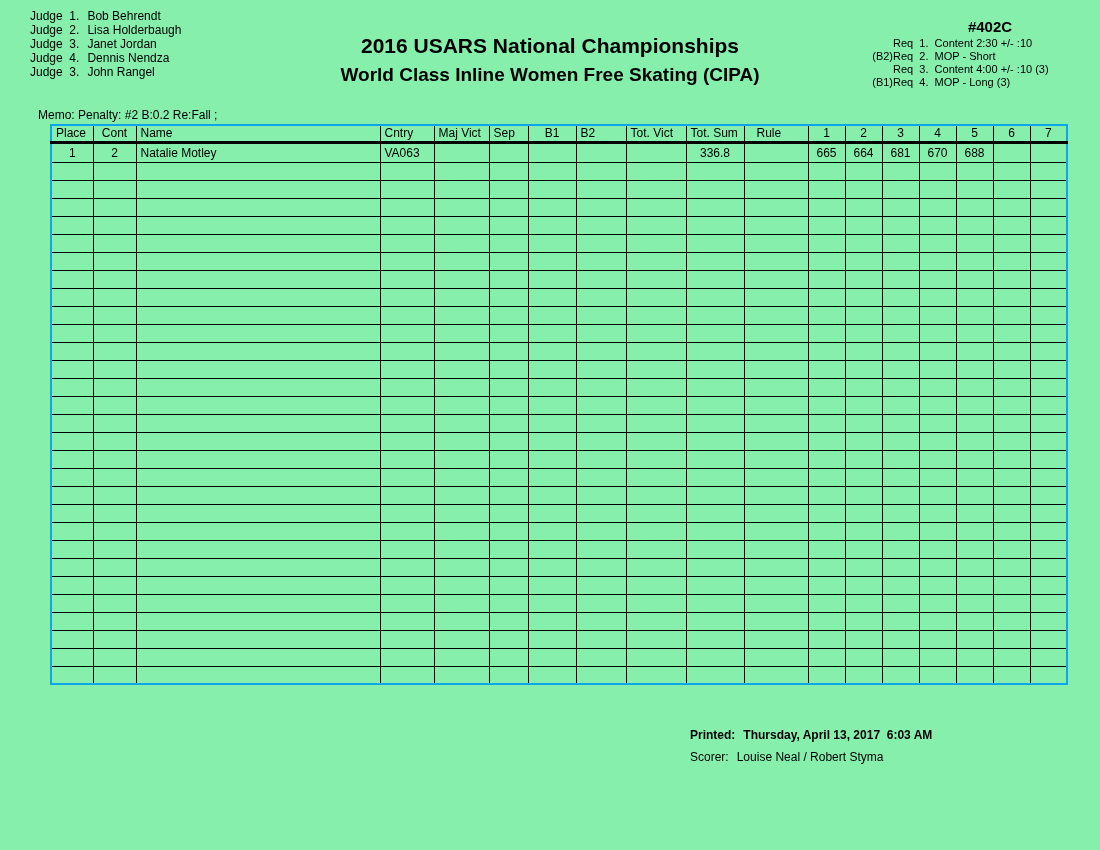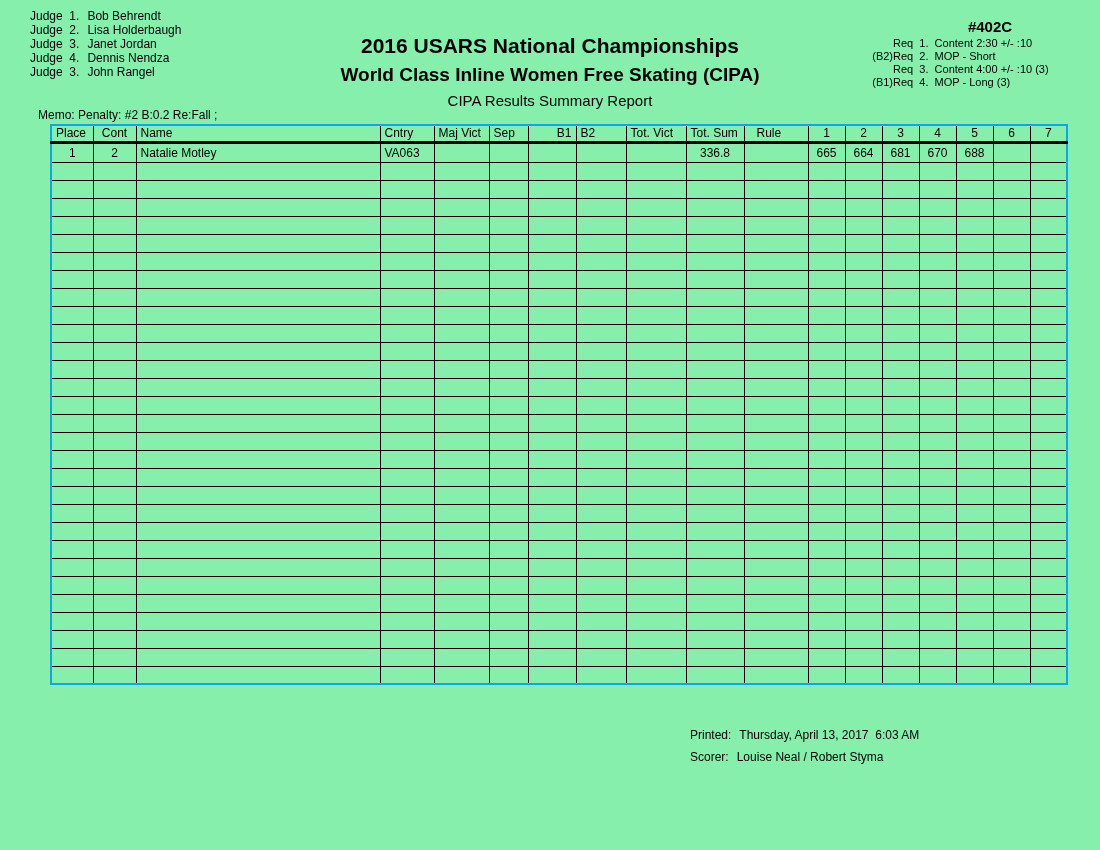--- a/index.html
+++ b/index.html
@@ -33,40 +33,39 @@
   
   table.results { position: absolute; left: 30px; top: 124px; border-collapse: collapse; table-layout: fixed; border: 2px solid #0ea5e9; margin-left: 20px; }
   .results th, .results td {
     border: 1px solid #000; font-size: 12px; font-weight: normal;
     padding: 0 4px; overflow: hidden; white-space: nowrap;
   }
   .results th { height: 17px; border-bottom: 3px solid #000; }
   .results td { height: 18px; line-height: 18px; }
 
   
-  .footer-printed { position: absolute; left: 690px; top: 728px; font-size: 12px; }
+  .footer-printed { position: absolute; left: 690px; top: 728px; font-size: 12px; font-weight: bold; }
   .footer-scorer  { position: absolute; left: 690px; top: 750px; font-size: 12px; }
   .footer-value { margin-left: 8px; white-space: pre; }
 </style>
 </head>
 <body>
 
 <div class="page">
 
   <div class="judges">
       <div class="judge-line"><span class="judge-label">Judge  1.</span><span class="judge-name">Bob Behrendt</span></div>
       <div class="judge-line"><span class="judge-label">Judge  2.</span><span class="judge-name">Lisa Holderbaugh</span></div>
       <div class="judge-line"><span class="judge-label">Judge  3.</span><span class="judge-name">Janet Jordan</span></div>
       <div class="judge-line"><span class="judge-label">Judge  4.</span><span class="judge-name">Dennis Nendza</span></div>
       <div class="judge-line"><span class="judge-label">Judge  3.</span><span class="judge-name">John Rangel</span></div>
     </div>
 
   <div class="hdr hdr-title">2016 USARS National Championships</div>
   <div class="hdr hdr-event">World Class Inline Women Free Skating (CIPA)</div>
-  <div class="hdr hdr-report">CIPA Results Summary Report</div>
 
   <div class="req-block">
     <div class="req-number">#402C</div>
     <div id="req-lines">
         <div class="req-line"><span class="req-prefix"></span><span class="req-text">Req  1.  Content 2:30 +/- :10</span></div>
         <div class="req-line"><span class="req-prefix">(B2)</span><span class="req-text">Req  2.  MOP - Short</span></div>
         <div class="req-line"><span class="req-prefix"></span><span class="req-text">Req  3.  Content 4:00 +/- :10 (3)</span></div>
         <div class="req-line"><span class="req-prefix">(B1)</span><span class="req-text">Req  4.  MOP - Long (3)</span></div>
       </div>
   </div>
@@ -95,21 +94,21 @@
         <col style="width: 37px;">
       </colgroup>
       <thead>
         <tr>
           <th style="text-align: left;">Place</th>
           <th style="text-align: center;">Cont</th>
           <th style="text-align: left;">Name</th>
           <th style="text-align: left;">Cntry</th>
           <th style="text-align: left;">Maj Vict</th>
           <th style="text-align: left;">Sep</th>
-          <th style="text-align: right;">B1</th>
+          <th style="text-align: center;">B1</th>
           <th style="text-align: left;">B2</th>
           <th style="text-align: left;">Tot. Vict</th>
           <th style="text-align: left;">Tot. Sum</th>
           <th style="text-align: left; padding-left: 12px;">Rule</th>
           <th style="text-align: center;">1</th>
           <th style="text-align: center;">2</th>
           <th style="text-align: center;">3</th>
           <th style="text-align: center;">4</th>
           <th style="text-align: center;">5</th>
           <th style="text-align: center;">6</th>

